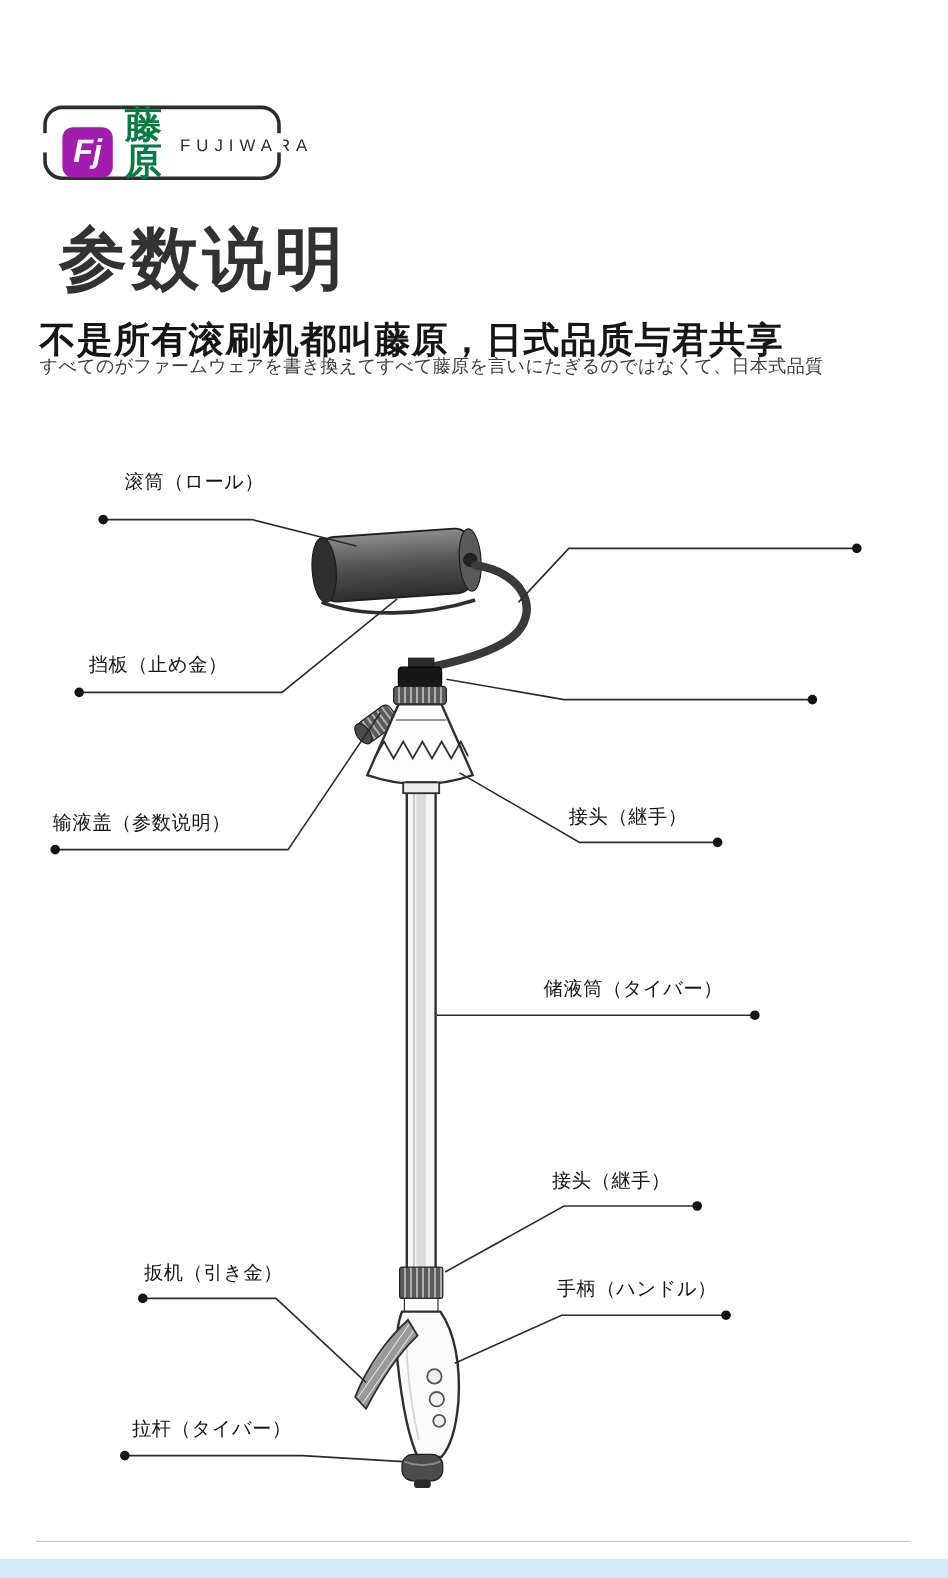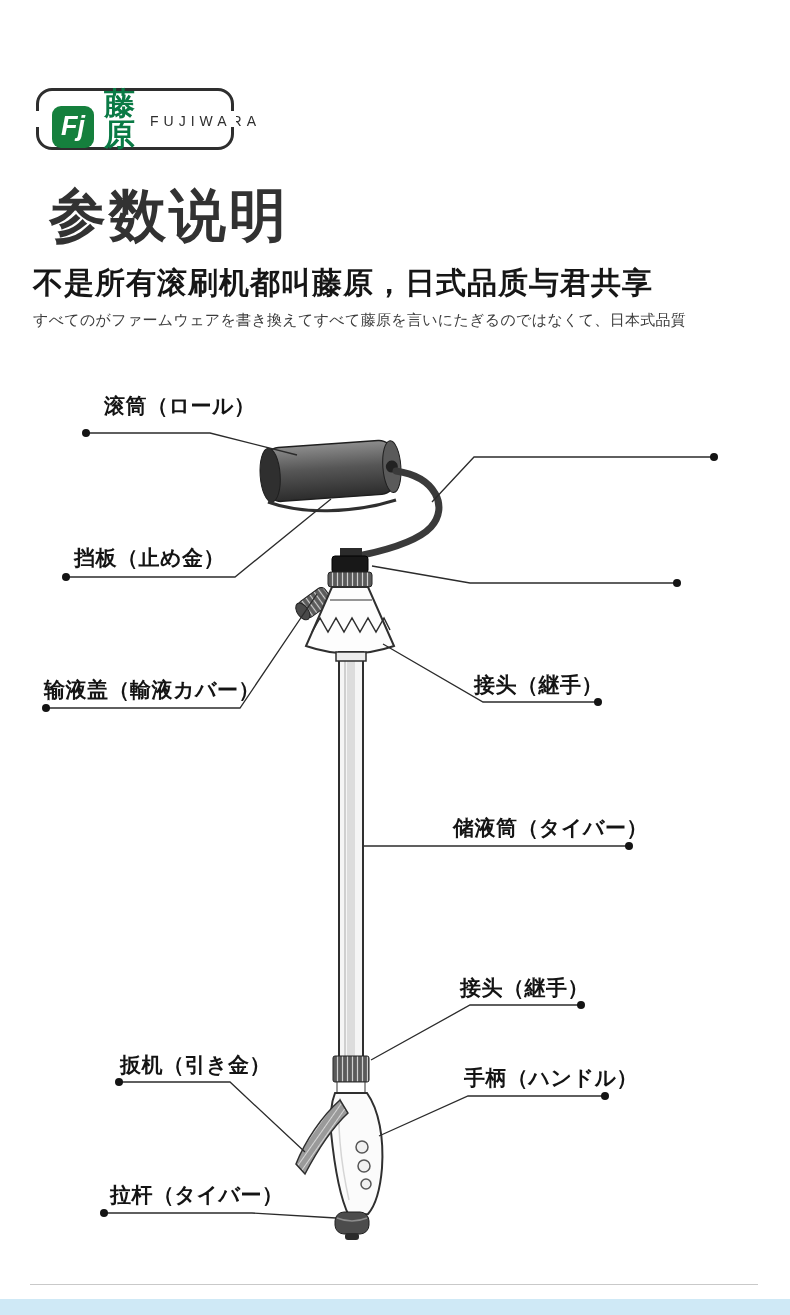--- a/index.html
+++ b/index.html
@@ -19,46 +19,46 @@
     background:#fff;
   }
   
   .logo-plate::before,.logo-plate::after{
     content:"";position:absolute;top:50%;transform:translateY(-50%);
     width:7px;height:16px;background:#ffffff;
   }
   .logo-plate::before{left:-5px;}
   .logo-plate::after{right:-5px;}
   .logo-mark{
-    width:42px;height:42px;border-radius:9px;background:#15803d;
+    width:42px;height:42px;border-radius:9px;background:#a21caf;
     color:#ffffff;display:flex;align-items:center;justify-content:center;
     font-weight:700;font-style:italic;font-size:27px;flex:0 0 auto;margin-top:15px;
   }
   .logo-text{display:flex;flex-direction:row;align-items:center;line-height:1;justify-content:flex-end;}
   .logo-cn{font-size:31px;font-weight:700;color:#0a7a45;letter-spacing:3px;}
   .logo-en{font-size:14px;font-weight:400;letter-spacing:5px;color:#2e2e2e;margin-top:4px;padding-left:12px;}
 
   
   .title{
     position:absolute;left:33px;top:162px;margin:16px;
     font-size:57px;font-weight:600;color:#323232;letter-spacing:3px;
   }
   .subtitle{
     position:absolute;left:33px;top:263px;
     font-size:30px;font-weight:700;color:#161616;letter-spacing:1px;white-space:nowrap;
   }
   .subtitle-jp{
-    position:absolute;left:33px;top:311px;
+    position:absolute;left:33px;top:296px;
     font-size:15px;font-weight:400;color:#3c3c3c;letter-spacing:0.3px;white-space:nowrap;
   }
 
   
   .diagram-svg{position:absolute;left:0;top:0;}
   .callout{
-    position:absolute;font-size:21px;font-weight:700;color:#141414;
+    position:absolute;font-size:16px;font-weight:400;color:#141414;
     letter-spacing:0.5px;white-space:nowrap;
   }
 
   
   .divider{position:absolute;left:30px;top:1284px;width:728px;height:1px;background:#c9c9c9;}
   .strip{position:absolute;left:0;top:1299px;width:790px;height:16px;background:#cfe9f6;}
 </style>
 </head>
 <body>
 
@@ -180,21 +180,21 @@
       <circle cx="629" cy="846" r="4"></circle>
       <circle cx="581" cy="1005" r="4"></circle>
       <circle cx="119" cy="1082" r="4"></circle>
       <circle cx="605" cy="1096" r="4"></circle>
       <circle cx="104" cy="1213" r="4"></circle>
     </g>
   </svg>
 
   <div class="callout" style="left:104px;top:392px">滚筒（ロール）</div>
   <div class="callout" style="left:74px;top:544px">挡板（止め金）</div>
-  <div class="callout" style="left:44px;top:676px">输液盖（輸液カバー）</div>
+  <div class="callout" style="left:44px;top:676px">输液盖（参数说明）</div>
   <div class="callout" style="left:474px;top:671px">接头（継手）</div>
   <div class="callout" style="left:453px;top:814px">储液筒（タイバー）</div>
   <div class="callout" style="left:460px;top:974px">接头（継手）</div>
   <div class="callout" style="left:120px;top:1051px">扳机（引き金）</div>
   <div class="callout" style="left:464px;top:1064px">手柄（ハンドル）</div>
   <div class="callout" style="left:110px;top:1181px">拉杆（タイバー）</div>
 
   <div class="divider"></div>
   <div class="strip"></div>
 </div>

